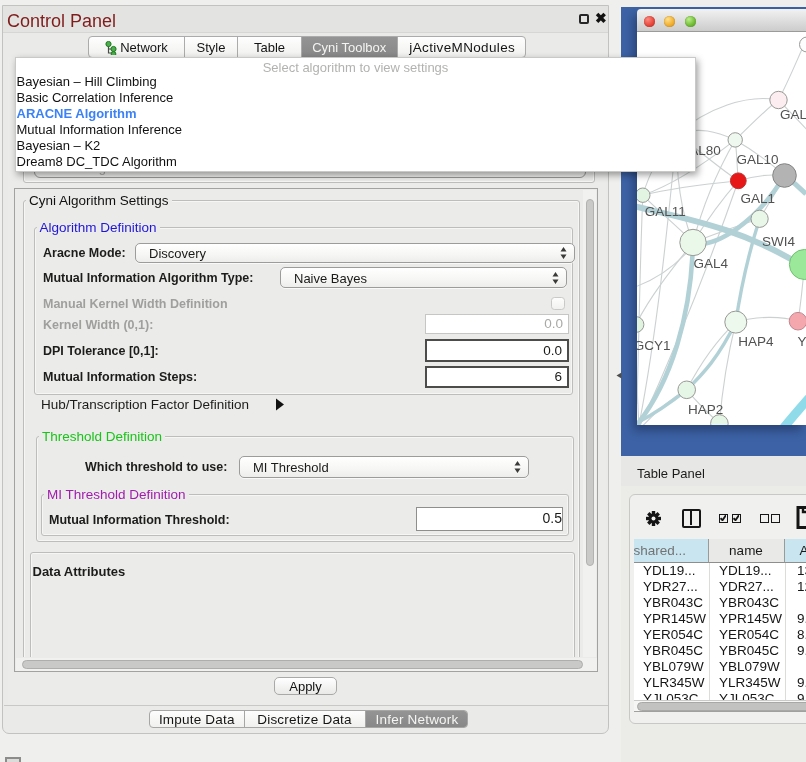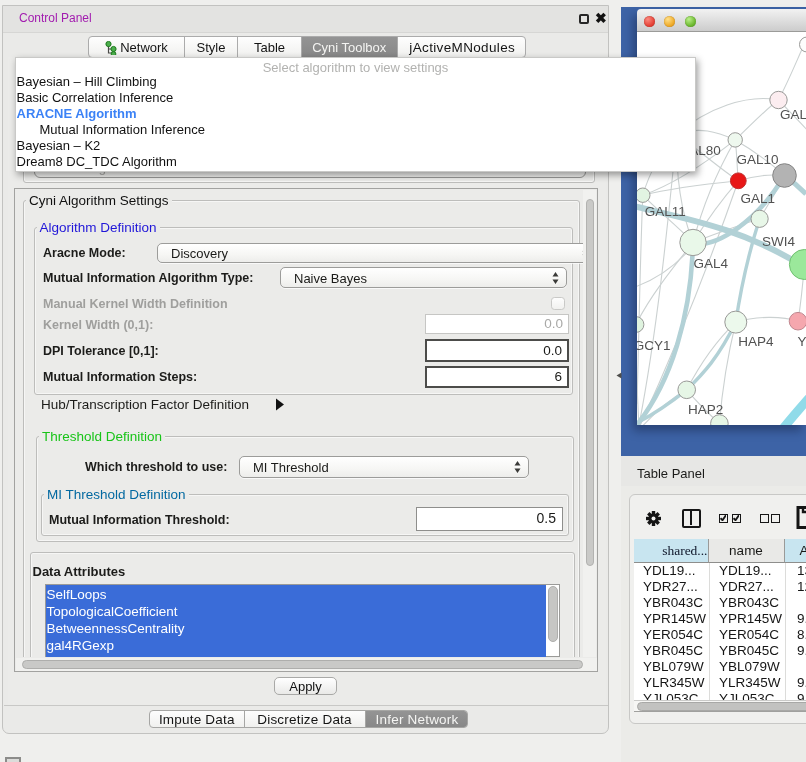--- a/index.html
+++ b/index.html
@@ -13,21 +13,21 @@
 .fld { position:absolute; background:#fff; font-size:13.5px; color:#1a1a18; text-align:right; }
 .grp { position:absolute; border:1px solid #bdbdbb; border-radius:3px; box-shadow:inset 0 0 0 1px rgba(255,255,255,.55); }
 .gt { position:absolute; font-size:13.5px; white-space:nowrap; background:#ebebe9; padding:0 3px; line-height:13px; }
 </style>
 </head>
 <body>
 
 <div class="abs" id="cpwin" style="left:2px; top:5px; width:607px; height:729px; background:#eaeae8; border:1px solid #c2c2c0; border-radius:0 0 7px 7px;">
 
   <div class="abs" style="left:0; top:0; width:100%; height:27px; background:#e3e3e1; border-bottom:1px solid #d6d6d4;">
-    <div class="abs" style="left:16px; top:4.5px; font-size:12px; color:#a21caf;">Control Panel</div>
+    <div class="abs" style="left:4px; top:4.5px; font-size:18px; color:#7f1d1d;">Control Panel</div>
     <div class="abs" style="left:576px; top:8px; width:10px; height:10px; border:2px solid #262626; border-radius:2px;"></div>
     <div class="abs" style="left:592px; top:4px; font-size:14px; font-weight:bold; color:#111;">✖</div>
   </div>
 
   <div class="abs" id="toptabs" style="left:85px; top:30px; height:34px; width:438px;">
       <div style="position:absolute; left:0; top:0; height:22px; width:438px; border:1px solid #ababab; border-radius:4px; background:linear-gradient(#fefefe,#f0f0ee); overflow:hidden;">
         <div style="position:absolute; left:0px; top:0; width:95px; height:22px; text-align:center; font-size:13px; letter-spacing:0; line-height:21px; color:#141414;"><svg width="12" height="14" viewBox="0 0 12 14" style="vertical-align:-3px; margin-right:3px;">
             <path d="M3.5,4 V12 H7" stroke="#4a4a48" stroke-width="1.2" fill="none"></path>
             <path d="M3.5,8 H7" stroke="#4a4a48" stroke-width="1.2"></path>
             <circle cx="3.5" cy="3" r="2.6" fill="#4cae4c" stroke="#1f7a1f" stroke-width="1"></circle>
@@ -48,37 +48,37 @@
   <div class="abs" style="left:574px; top:95px; width:14.5px; height:23.5px; border:2.5px solid #4f8bd6; border-radius:6px; background:#eef3fa; box-shadow:0 0 3px 1.5px rgba(110,160,225,.75);"></div>
   <div class="abs" style="left:31px; top:149px; width:552px; height:23px; border:1px solid #979795; border-radius:6px; background:linear-gradient(#fdfdfd,#ececea); overflow:hidden;">
     <div class="abs" style="left:14px; top:4px; font-size:13px; color:#a9a9a7;">Select algorithm to set default node table</div>
   </div>
 
   <div class="abs" id="popup" style="left:12px; top:51px; width:681px; height:115px; background:#ffffff; border:1px solid #c9c9c7; box-shadow:2px 3px 7px rgba(0,0,0,.38); z-index:5;">
     <div class="abs" style="left:0; top:1.5px; width:100%; text-align:center; font-size:13px; color:#b2b2b0;">Select algorithm to view settings</div>
     <div class="abs" style="left:0.5px; top:16px; font-size:13px; color:#111;">Bayesian – Hill Climbing</div>
     <div class="abs" style="left:0.5px; top:32px; font-size:13px; color:#111;">Basic Correlation Inference</div>
     <div class="abs" style="left:0.5px; top:48px; font-size:13px; color:#3b82f6; font-weight:bold;">ARACNE Algorithm</div>
-    <div class="abs" style="left:0.5px; top:64px; font-size:13px; color:#111;padding-left:23px;">Mutual Information Inference</div>
+    <div class="abs" style="left:0.5px; top:64px; font-size:13px; color:#111;">Mutual Information Inference</div>
     <div class="abs" style="left:0.5px; top:80px; font-size:13px; color:#111;">Bayesian – K2</div>
     <div class="abs" style="left:0.5px; top:96px; font-size:13px; color:#111;">Dream8 DC_TDC Algorithm</div>
   </div>
 
   <div class="abs" style="left:11px; top:182px; width:584px; height:484px; border:1px solid #a2a2a0; background:#ebebe9;"></div>
 
   <div class="abs" id="viewport" style="left:13px; top:184px; width:567px; height:467px; overflow:hidden;">
 
     <div class="grp" style="left:7px; top:9.5px; width:557px; height:468px;"></div>
     <div class="gt" style="left:10px; top:3.5px; color:#111;">Cyni Algorithm Settings</div>
 
     <div class="grp" style="left:18px; top:37px; width:539px; height:168px;"></div>
     <div class="gt" style="left:20.5px; top:31px; color:#2016d8;">Algorithm Definition</div>
 
     <div class="lbl" style="left:27px; top:56px;">Aracne Mode:</div>
-    <div class="combo" style="left:119px; top:53px; width:440px; height:20px;margin-left:22px;">
+    <div class="combo" style="left:119px; top:53px; width:440px; height:20px;">
         <span class="ct">Discovery</span>
         <svg class="ar" viewBox="0 0 7 12">
           <path d="M3.5 0 L6.5 4.4 H0.5 Z M3.5 12 L0.5 7.6 H6.5 Z" fill="#3a3a38"></path>
         </svg>
       </div>
 
     <div class="lbl" style="left:27px; top:81px;">Mutual Information Algorithm Type:</div>
     <div class="combo" style="left:264px; top:77px; width:287px; height:21px;">
         <span class="ct">Naive Bayes</span>
         <svg class="ar" viewBox="0 0 7 12">
@@ -108,36 +108,27 @@
 
     <div class="lbl" style="left:69px; top:270px;">Which threshold to use:</div>
     <div class="combo" style="left:223px; top:266px; width:290px; height:22px;">
         <span class="ct">MI Threshold</span>
         <svg class="ar" viewBox="0 0 7 12">
           <path d="M3.5 0 L6.5 4.4 H0.5 Z M3.5 12 L0.5 7.6 H6.5 Z" fill="#3a3a38"></path>
         </svg>
       </div>
 
     <div class="grp" style="left:25px; top:304px; width:528px; height:42px;"></div>
-    <div class="gt" style="left:28px; top:298px; color:#0369a1;">MI Threshold Definition</div>
+    <div class="gt" style="left:28px; top:298px; color:#a21caf;">MI Threshold Definition</div>
     <div class="lbl" style="left:33px; top:323px;">Mutual Information Threshold:</div>
-    <div class="fld" style="left:400px; top:317px; width:147px; height:24px; border:1.5px solid #8e8e8c; font-size:14px; line-height:21px; padding-right:6px;">0.5</div>
+    <div class="fld" style="left:400px; top:317px; width:147px; height:24px; border:1.5px solid #8e8e8c; font-size:14px; line-height:21px; padding-right:0;">0.5</div>
 
     <div class="grp" style="left:13.5px; top:362px; width:545px; height:115px;"></div>
     <div class="lbl" style="left:16.5px; top:373.5px; font-size:13px;">Data Attributes</div>
 
-    <div class="abs" style="left:29px; top:394px; width:515px; height:73px; border:1px solid #9a9a98; background:#fff;">
-      <div class="abs" style="left:0; top:0; width:500px; height:73px; background:#3a6cd8;">
-        <div class="abs" style="left:0.5px; top:2px; font-size:13.5px; color:#fff;">SelfLoops</div>
-        <div class="abs" style="left:0.5px; top:19px; font-size:13.5px; color:#fff;">TopologicalCoefficient</div>
-        <div class="abs" style="left:0.5px; top:36px; font-size:13.5px; color:#fff;">BetweennessCentrality</div>
-        <div class="abs" style="left:0.5px; top:53px; font-size:13.5px; color:#fff;">gal4RGexp</div>
-      </div>
-      <div class="abs" style="left:502px; top:1px; width:10px; height:56px; background:#c6c6c4; border:1px solid #aeaeac; border-radius:5px;"></div>
-    </div>
   </div>
 
   <div class="abs" style="left:13px; top:652px; width:581px; height:13px; background:#f1f1ef;">
     <div class="abs" style="left:6px; top:2px; width:561px; height:9px; background:#c9c9c7; border:1px solid #aeaeac; border-radius:5.5px;"></div>
   </div>
 
   <div class="abs" style="left:580px; top:184px; width:13px; height:467px; background:#f1f1ef;">
     <div class="abs" style="left:2.5px; top:9px; width:8px; height:367px; background:#c9c9c7; border:1px solid #b2b2b0; border-radius:5px;"></div>
   </div>
 
@@ -277,21 +268,21 @@
   </div>
 <div class="abs" style="left:759.5px; top:513.5px; width:9px; height:9px; border:1.6px solid #161616;"></div>
 <div class="abs" style="left:771px; top:513.5px; width:9px; height:9px; border:1.6px solid #161616;"></div>
 <svg class="abs" style="left:796px; top:506px;" width="10" height="23" viewBox="0 0 10 23">
     <path d="M2,1.5 H16 V21.5 H2 Z" fill="none" stroke="#141414" stroke-width="3"></path>
     <path d="M7,1.5 L7,6 L12,6" fill="none" stroke="#141414" stroke-width="2.4"></path>
   </svg>
 
 <div class="abs" style="left:633.5px; top:538.5px; width:172.5px; height:161px; background:#ffffff; overflow:hidden;">
 
-  <div class="abs" style="left:0; top:0; width:75px; height:24.5px; background:#c8e5f0; border-right:1px solid #9a9a98; border-bottom:1px solid #8e8e8c; text-align:right; font-size:13.5px; color:#0f172a; line-height:24px;font-family:Liberation Serif, serif;">shared...</div>
+  <div class="abs" style="left:0; top:0; width:75px; height:24.5px; background:#c8e5f0; border-right:1px solid #9a9a98; border-bottom:1px solid #8e8e8c; text-align:left; font-size:13.5px; color:#737373; line-height:24px;">shared...</div>
   <div class="abs" style="left:75px; top:0; width:76px; height:24.5px; background:#e9e9e7; border-right:1px solid #9a9a98; border-bottom:1px solid #8e8e8c; text-align:center; font-size:13.5px; color:#1a1a18; line-height:24px;">name</div>
   <div class="abs" style="left:151px; top:0; width:22px; height:24.5px; background:#c8e5f0; border-bottom:1px solid #8e8e8c; font-size:13.5px; color:#1a1a18; line-height:24px; padding-left:15px;">A</div>
 
   <div class="abs" style="left:75px; top:24.5px; width:1px; height:137px; background:#dcdcda;"></div>
   <div class="abs" style="left:151px; top:24.5px; width:1px; height:137px; background:#dcdcda;"></div>
 
   <div id="tbody">
       <div style="position:absolute; left:9.5px; top:24.5px; font-size:13.5px; color:#161616;">YDL19...</div>
       <div style="position:absolute; left:85.5px; top:24.5px; font-size:13.5px; color:#161616;">YDL19...</div>
       <div style="position:absolute; left:163.5px; top:24.5px; font-size:13.5px; color:#161616;">13</div>

